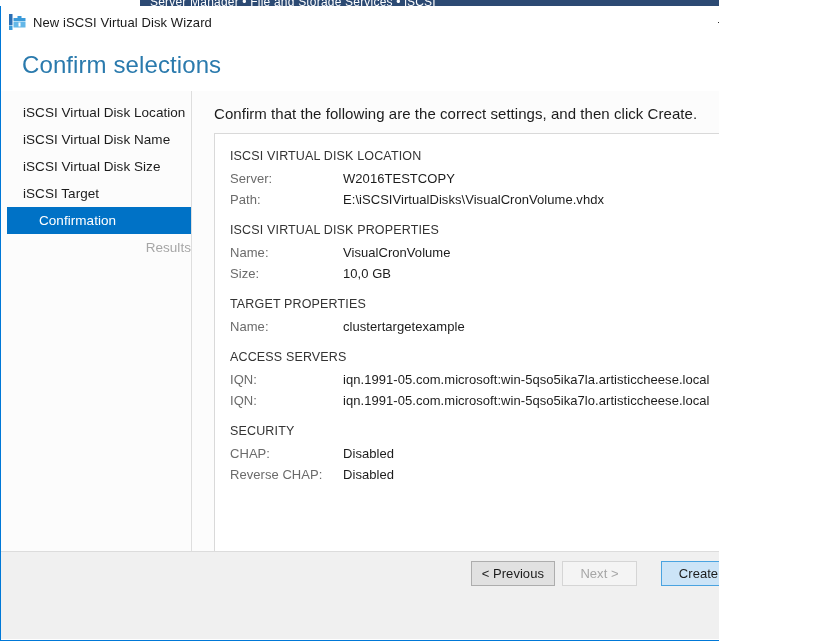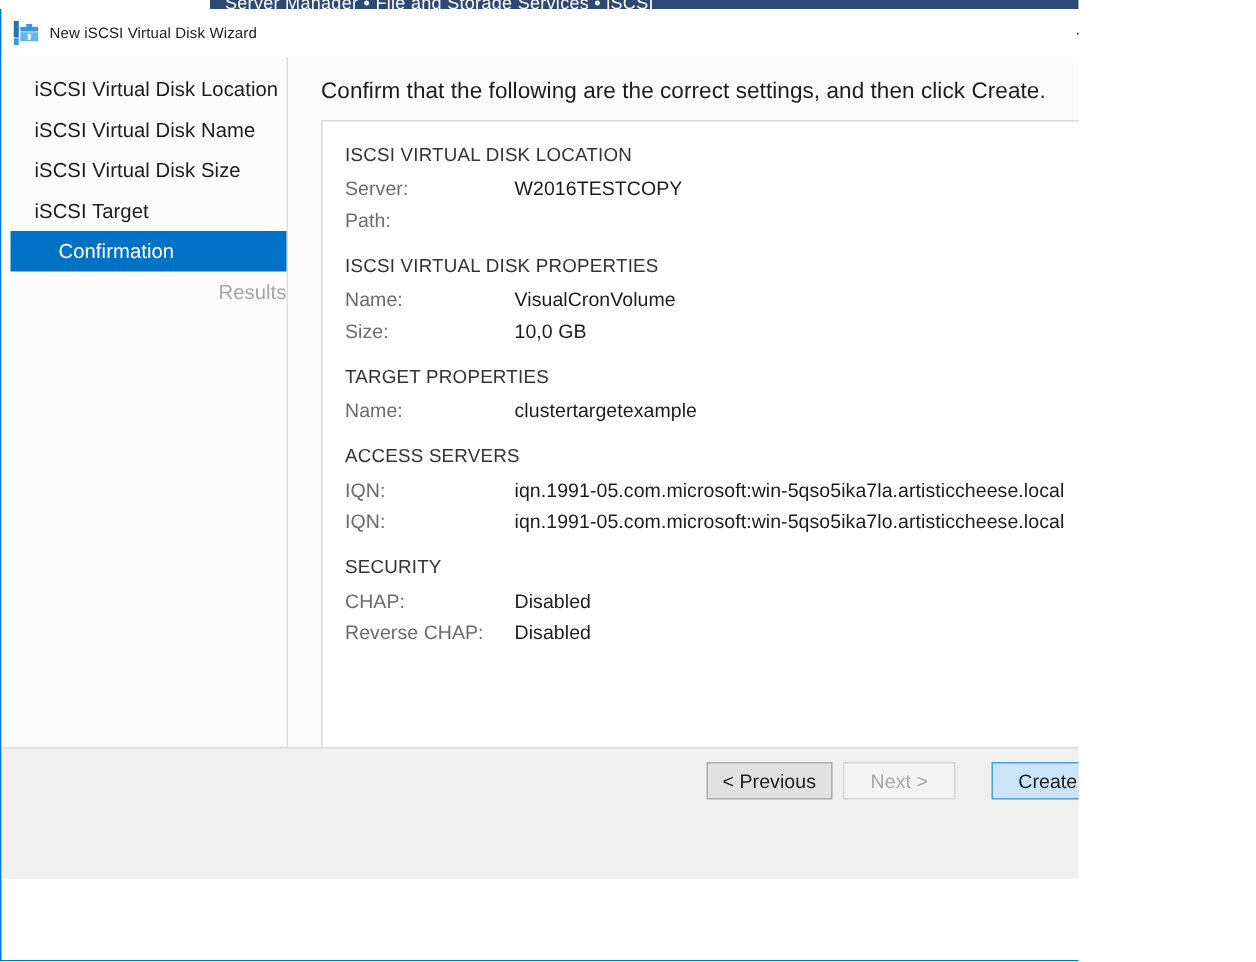--- a/index.html
+++ b/index.html
@@ -71,21 +71,21 @@
     display: flex;
     align-items: center;
   }
   .title-icon {
     width: 17px; height: 16px;
     margin-left: 8px; margin-right: 7px;
     position: relative;
     flex: none;
   }
   .title-text {
-    font-size: 10px;
+    font-size: 13px;
     color: #1a1a1a;
     white-space: nowrap;
     letter-spacing: .1px;
   }
   .win-buttons {
     position: absolute;
     right: 0; top: 0;
     display: flex;
     height: 32px;
   }
@@ -271,20 +271,23 @@
         </div>
         <div class="win-btn close">
           <svg width="11" height="11" viewBox="0 0 11 11">
             <line x1="0.5" y1="0.5" x2="10.5" y2="10.5" stroke="currentColor" stroke-width="1"></line>
             <line x1="10.5" y1="0.5" x2="0.5" y2="10.5" stroke="currentColor" stroke-width="1"></line>
           </svg>
         </div>
       </div>
     </div>
 
+    <div class="page-header">
+      <div class="page-title">Confirm selections</div>
+    </div>
 
     <div class="body-area">
 
       <div class="sidebar" id="sidebar">
           <div class="nav-item">iSCSI Virtual Disk Location</div>
           <div class="nav-item">iSCSI Virtual Disk Name</div>
           <div class="nav-item">iSCSI Virtual Disk Size</div>
           <div class="nav-item">iSCSI Target</div>
           <div class="nav-item selected">Confirmation</div>
           <div class="nav-item disabled">Results</div>
@@ -294,20 +297,21 @@
         <div class="main-intro">Confirm that the following are the correct settings, and then click Create.</div>
         <div class="detail-box" id="detail-box">
             <div class="section">
               <div class="section-title">iSCSI VIRTUAL DISK LOCATION</div>
               <div class="row">
                 <div class="row-label">Server:</div>
                 <div class="row-value">W2016TESTCOPY</div>
               </div>
               <div class="row">
                 <div class="row-label">Path:</div>
+                <div class="row-value">E:\iSCSIVirtualDisks\VisualCronVolume.vhdx</div>
               </div>
             </div>
             <div class="section">
               <div class="section-title">iSCSI VIRTUAL DISK PROPERTIES</div>
               <div class="row">
                 <div class="row-label">Name:</div>
                 <div class="row-value">VisualCronVolume</div>
               </div>
               <div class="row">
                 <div class="row-label">Size:</div>

